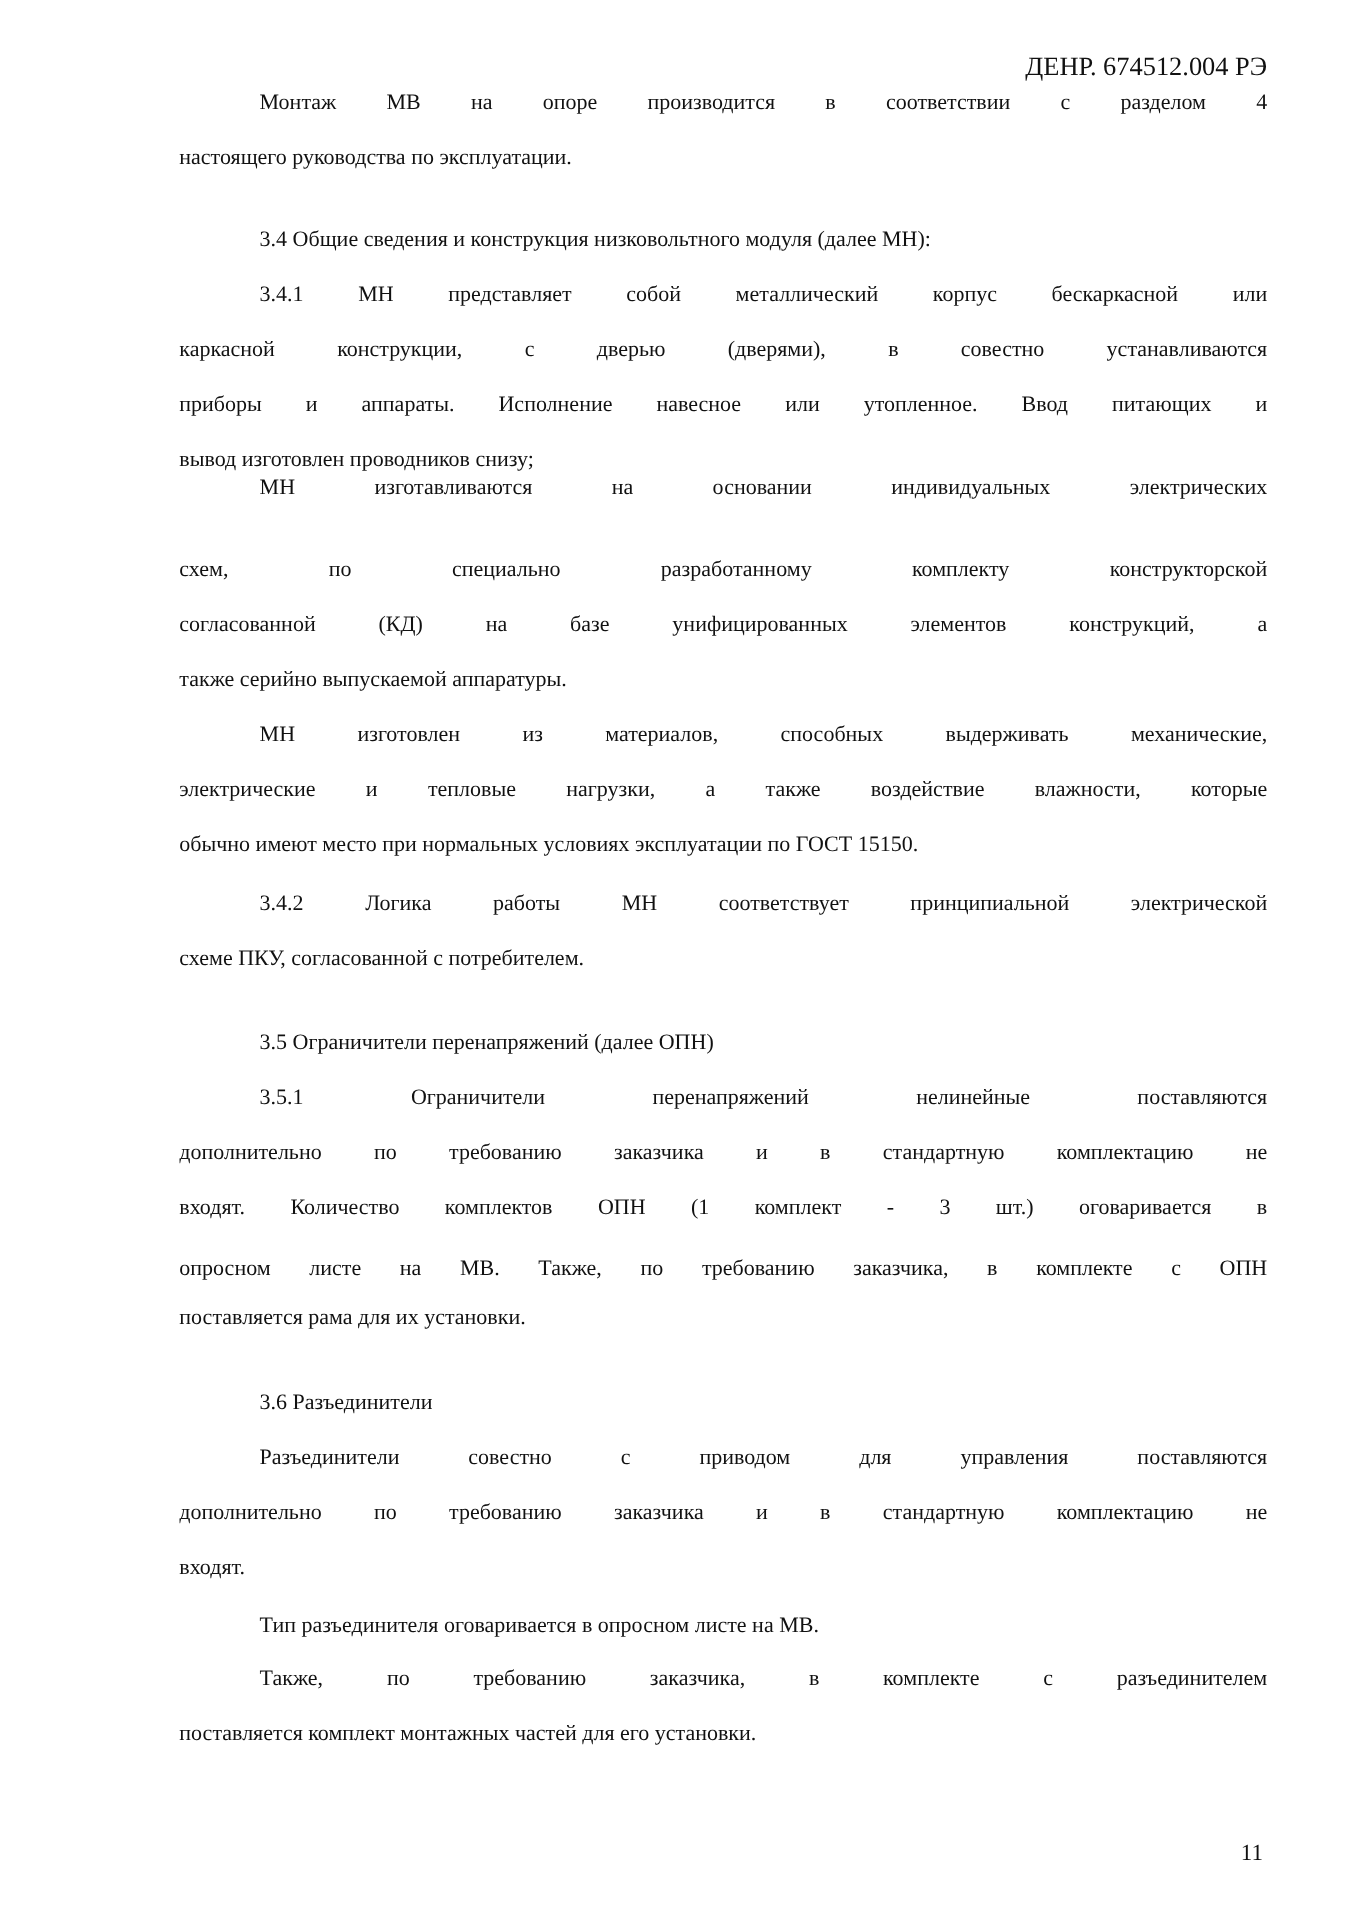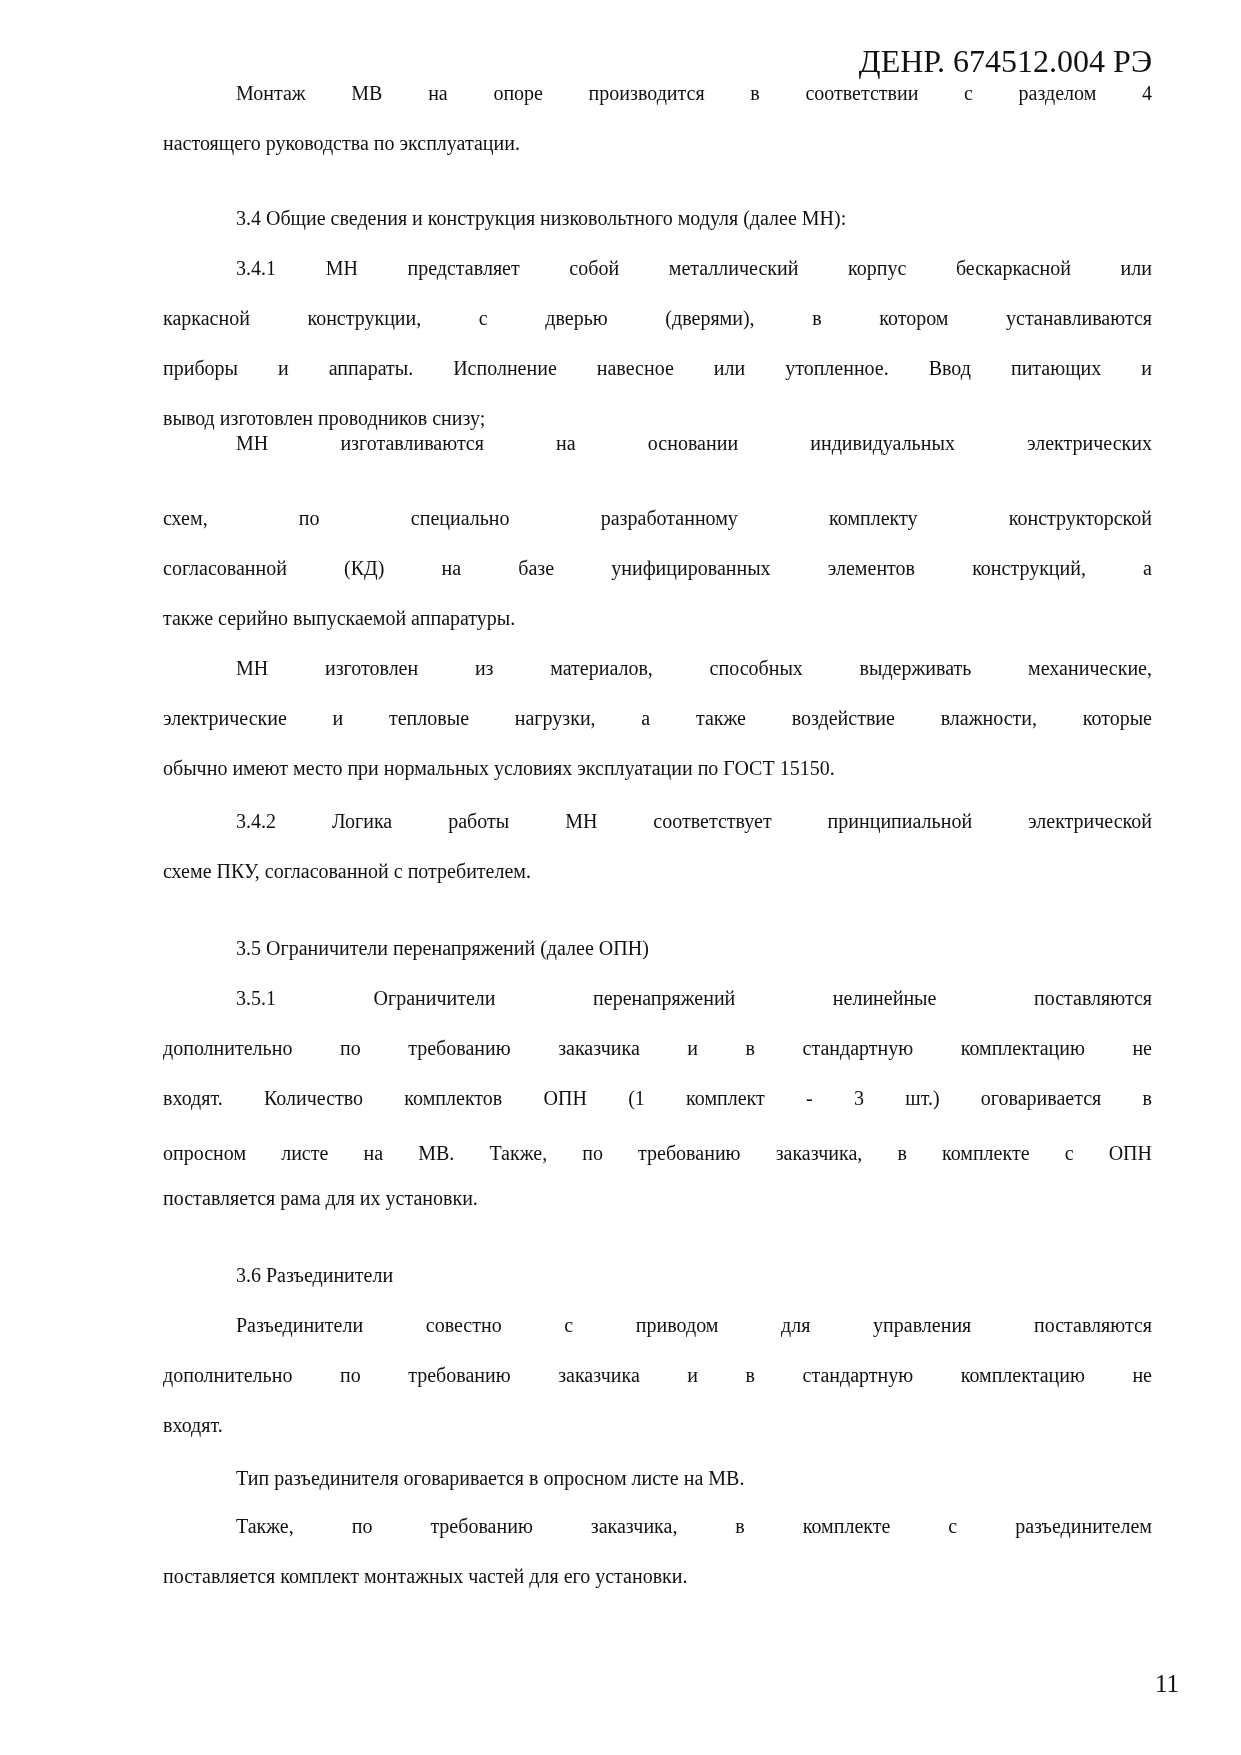--- a/index.html
+++ b/index.html
@@ -1,38 +1,38 @@
 <!DOCTYPE html>
 <html><head>
 <meta charset="utf-8">
 <style>
   html, body { margin: 0; padding: 0; background: #ffffff; }
   body { width: 1241px; height: 1755px; position: relative; overflow: hidden;
          font-family: "Liberation Serif", "DejaVu Serif", serif; color: #111111; }
-  .header { position: absolute; right: 89px; top: 46px; font-size: 32px; line-height: 30px; white-space: nowrap; }
-  .page-number { position: absolute; left: 1128px; top: 1671px; font-size: 25px; line-height: 26px; margin-left: 27px; }
+  .header { position: absolute; right: 89px; top: 46px; font-size: 24px; line-height: 30px; white-space: nowrap; }
+  .page-number { position: absolute; left: 1128px; top: 1671px; font-size: 21px; line-height: 26px; }
   .line { position: absolute; left: 163px; width: 989px; font-size: 20px; line-height: 34px;
           white-space: nowrap; height: 34px; }
   .line.j { text-align: justify; text-align-last: justify; white-space: normal; overflow: hidden; }
   .line.ind { left: 236px; width: 916px; }
   .line.l { text-align: left; }
 </style>
 </head>
 <body>
 
 <div class="header">ДЕНР. 674512.004 РЭ</div>
 
 <div id="body-text">
 
   <div class="line ind j" style="top:76px">Монтаж МВ на опоре производится в соответствии с разделом 4</div>
   <div class="line l" style="top:126px">настоящего руководства по эксплуатации.</div>
 
   <div class="line ind l" style="top:201px">3.4 Общие сведения и конструкция низковольтного модуля (далее МН):</div>
   <div class="line ind j" style="top:251px">3.4.1 МН представляет собой металлический корпус бескаркасной или</div>
-  <div class="line j" style="top:301px">каркасной конструкции, с дверью (дверями), в котором устанавливаются</div>
+  <div class="line j" style="top:301px">каркасной конструкции, с дверью (дверями), в совестно устанавливаются</div>
   <div class="line j" style="top:351px">приборы и аппараты. Исполнение навесное или утопленное. Ввод питающих и</div>
   <div class="line l" style="top:401px">вывод изготовлен проводников снизу;</div>
   <div class="line ind j" style="top:426px">МН изготавливаются на основании индивидуальных электрических</div>
   <div class="line j" style="top:501px">схем, по специально разработанному комплекту конструкторской</div>
   <div class="line j" style="top:551px">согласованной (КД) на базе унифицированных элементов конструкций, а</div>
   <div class="line l" style="top:601px">также серийно выпускаемой аппаратуры.</div>
   <div class="line ind j" style="top:651px">МН изготовлен из материалов, способных выдерживать механические,</div>
   <div class="line j" style="top:701px">электрические и тепловые нагрузки, а также воздействие влажности, которые</div>
   <div class="line l" style="top:751px">обычно имеют место при нормальных условиях эксплуатации по ГОСТ 15150.</div>
   <div class="line ind j" style="top:804px">3.4.2 Логика работы МН соответствует принципиальной электрической</div>

